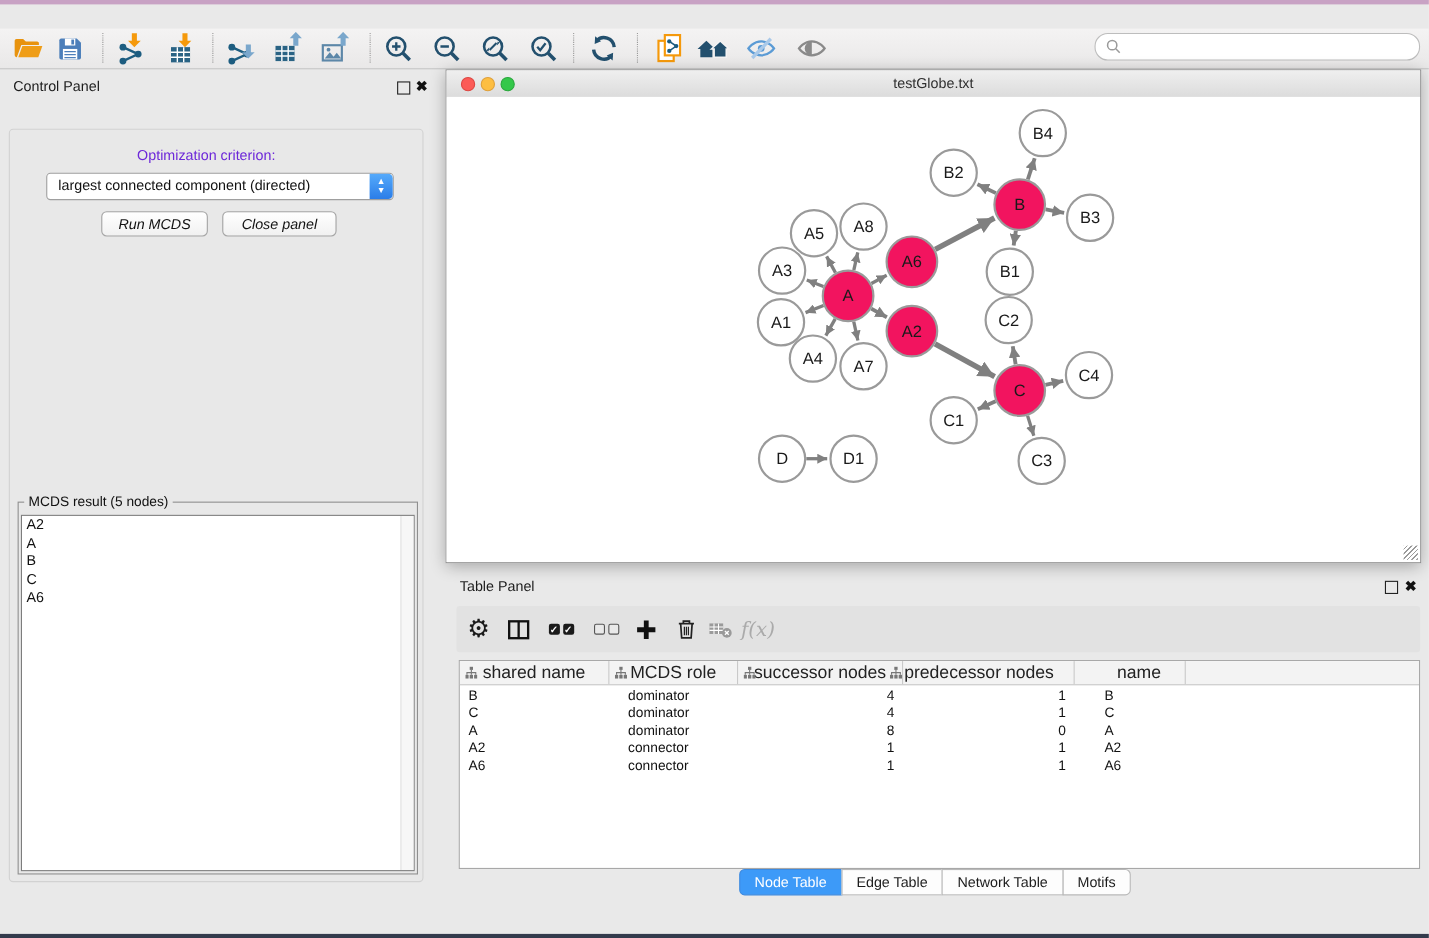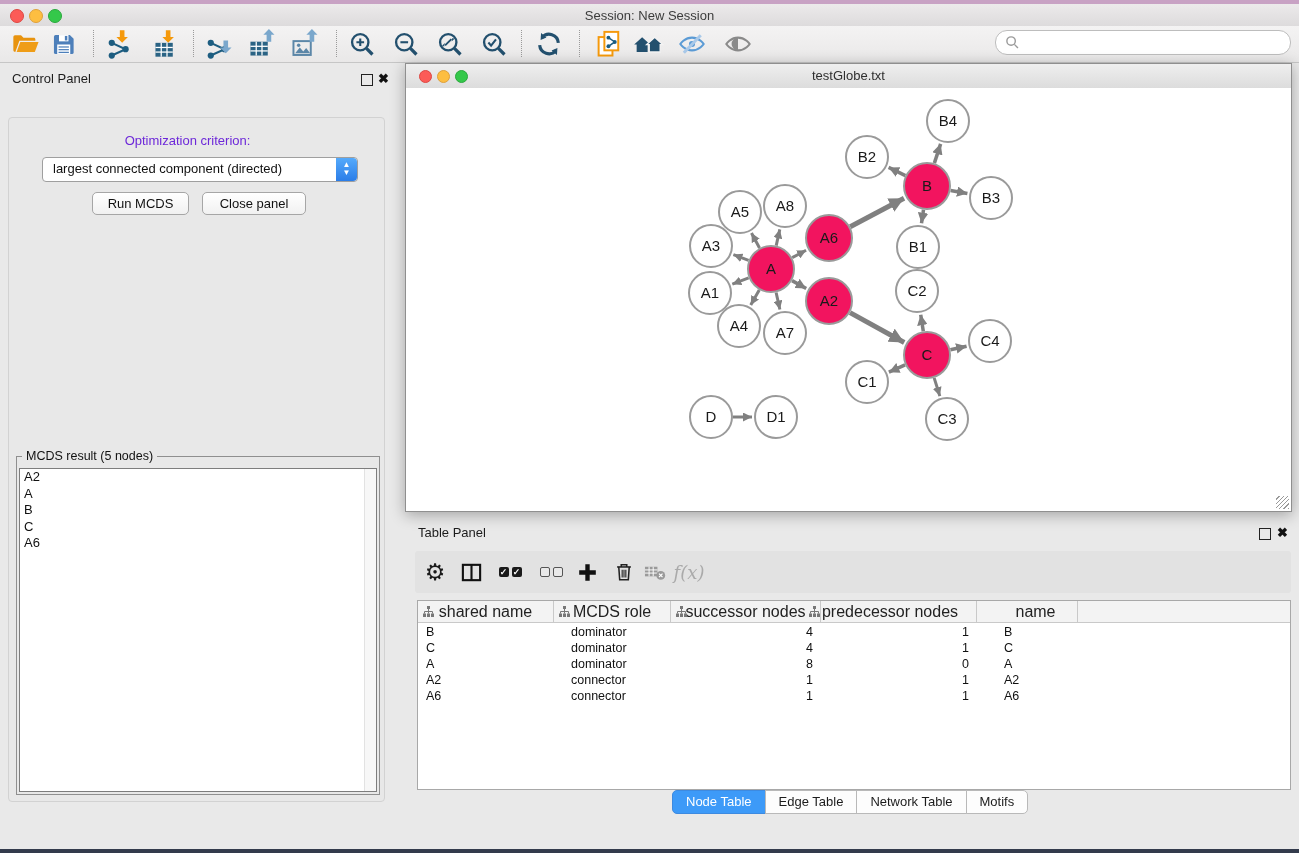--- a/index.html
+++ b/index.html
@@ -26,21 +26,21 @@
   .tabsbar{display:flex;}
   .tab{background:#fdfdfd;border:1px solid #b9b9b9;margin-left:-1px;font-size:13px;color:#1c1c1c;padding:3px 13px 4px;cursor:default;white-space:nowrap;}
   .tab:first-child{border-radius:5px 0 0 5px;margin-left:0;}
   .tab:last-child{border-radius:0 5px 5px 0;}
   .tab.active{background:#3d9af8;border-color:#3d8ae0;color:#fff;}
   .cp-body{left:8px;top:117px;width:375px;height:683px;background:#e8e8e8;border:1px solid #d2d2d2;border-radius:4px;}
   .opt-label{left:0;width:375px;top:133px;text-align:center;font-size:13px;color:#6d28d9;}
   .dropdown{left:42px;top:157px;width:314px;height:23px;background:#fff;border:1px solid #9f9f9f;border-radius:4px;}
   .dd-text{left:10px;top:3px;font-size:13px;color:#111;}
   .dd-step{right:0;top:0;width:21px;height:23px;background:linear-gradient(#55aafb,#2b7de8);border-radius:0 4px 4px 0;color:#fff;font-size:8px;line-height:8px;text-align:center;padding-top:3px;box-sizing:border-box;}
-  .btn{background:linear-gradient(#ffffff,#f1f1f1);border:1px solid #a6a6a6;border-radius:5px;font-size:13px;color:#111;height:23px;display:flex;align-items:center;justify-content:center;box-sizing:border-box;}
+  .btn{background:linear-gradient(#ffffff,#f1f1f1);border:1px solid #a6a6a6;border-radius:5px;font-size:13px;color:#111;height:23px;display:flex;align-items:center;justify-content:center;box-sizing:border-box;font-style:italic;}
   .groupbox{left:16px;top:456px;width:364px;height:339px;border:1px solid #8f8f8f;box-sizing:border-box;}
   .gb-legend{left:5px;top:-8px;background:#e8e8e8;padding:0 4px;font-size:12.5px;color:#111;}
   .result-list{left:2px;top:11px;right:2px;bottom:2px;background:#fff;border:1px solid #7d7d7d;overflow:hidden;}
   .result-item{font-size:13px;color:#111;line-height:16.5px;padding-left:4px;}
   .scrolltrack{position:absolute;right:0;top:0;bottom:0;width:11px;background:#f7f7f7;border-left:1px solid #e2e2e2;}
   
   .net-win{left:405px;top:63px;width:887px;height:449px;background:#fff;border:1px solid #8f8f8f;box-shadow:0 3px 14px rgba(0,0,0,.3);box-sizing:border-box;}
   .net-titlebar{left:0;top:0;right:0;height:24px;background:linear-gradient(#efefef,#dcdcdc);border-bottom:1px solid #b2b2b2;}
   .ntl{width:11px;height:11px;border-radius:50%;top:6px;}
   .net-title{left:0;right:0;top:4px;text-align:center;font-size:13px;color:#2f2f2f;}
@@ -71,26 +71,20 @@
   .mem-btn{left:1209px;top:5px;width:82px;height:23px;background:linear-gradient(#fdfdfd,#efefef);border:1px solid #b0b0b0;border-radius:3px;display:flex;align-items:center;gap:6px;padding-left:8px;box-sizing:border-box;font-size:12px;color:#111;}
   .mem-dot{width:10px;height:10px;border-radius:50%;background:#0f9d34;border:1px solid #0b7d29;}
   .bottom-strip{left:0;top:849px;width:1299px;height:4px;background:#333b4c;}
 </style>
 </head>
 <body>
 
 <div class="app">
   <div class="abs top-strip"></div>
 
-  <div class="abs titlebar">
-    <div class="abs tl red"></div>
-    <div class="abs tl yel"></div>
-    <div class="abs tl grn"></div>
-    <div class="abs win-title">Session: New Session</div>
-  </div>
 
   <div class="abs toolbar">
     <div class="abs tb-icon" style="left:7px">
         <svg width="28" height="28" viewBox="0 0 24 24">
           <path fill="#e8930e" d="M2 6.2c0-.9.6-1.6 1.5-1.6h5.1l2.1 2.1h8.8c.8 0 1.4.6 1.4 1.4v1.2H7.2L3.7 18.8c-1 0-1.7-.8-1.7-1.7z"></path>
           <path fill="#ef9d17" d="M8 10.2h15.6l-3.2 8.6H4.8z"></path>
         </svg>
       </div>
     <div class="abs tb-icon" style="left:45px">
         <svg width="27" height="27" viewBox="0 0 24 24">

